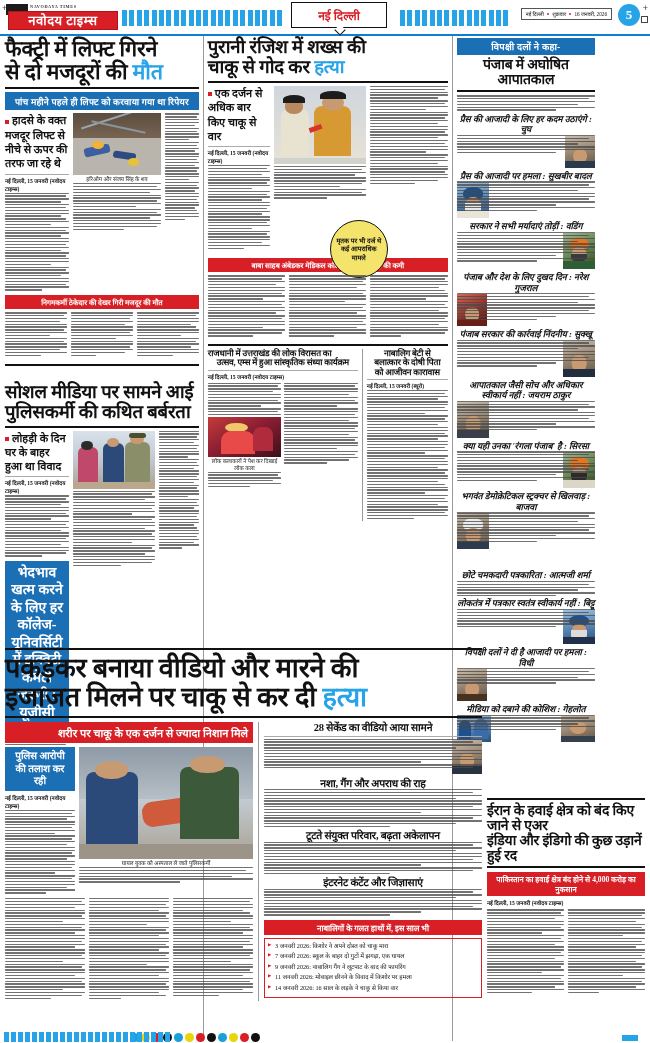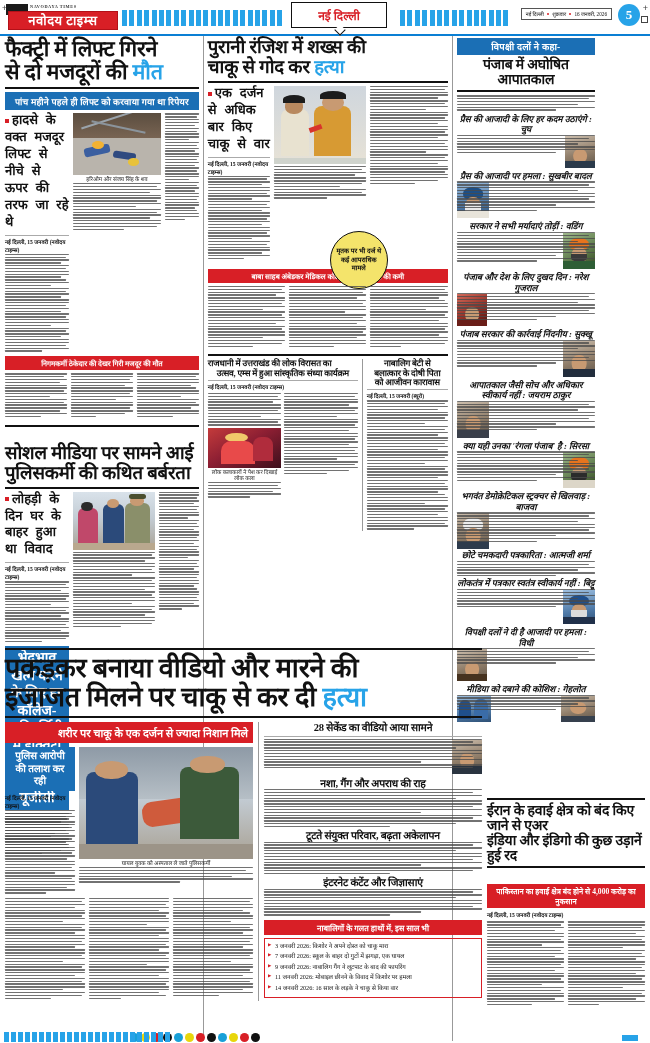--- a/index.html
+++ b/index.html
@@ -50,21 +50,21 @@
 
   .strip-blue{background:#1b6fb5;color:#fff;font-family:"Liberation Serif",serif;font-weight:700;
     font-size:9px;padding:2.5px 5px;text-align:center;letter-spacing:.2px;}
   .strip-red{background:#d81f26;color:#fff;font-family:"Liberation Serif",serif;font-weight:700;
     font-size:11px;padding:3px 5px;text-align:right;}
   .strip-red-sm{background:#d81f26;color:#fff;font-family:"Liberation Serif",serif;font-weight:700;
     font-size:7.2px;padding:2px 4px;text-align:center;}
   .box-blue{background:#1b6fb5;color:#fff;font-family:"Liberation Serif",serif;font-weight:700;
     font-size:10px;padding:3px 4px;line-height:1.25;}
 
-  .kicker{font-family:Liberation Mono, monospace;font-weight:700;font-size:13px;line-height:1.3;color:#111;}
+  .kicker{font-family:Liberation Serif, serif;font-weight:700;font-size:11px;line-height:1.3;color:#111;}
   .kicker .sq{display:inline-block;width:4px;height:4px;background:#d81f26;margin-right:3px;vertical-align:middle;}
 
   .sub-hl{font-family:"Liberation Serif",serif;font-weight:700;font-size:8.8px;line-height:1.2;
     text-align:center;font-style:italic;}
 
   
   .body-lines{--lh:3.1px;}
   .body-lines i{display:block;height:1.45px;background:#4a4a4a;opacity:.78;margin-bottom:1.75px;border-radius:.4px;}
   .body-lines i.s1{width:100%;} .body-lines i.s2{width:96%;} .body-lines i.s3{width:88%;}
   .body-lines i.s4{width:72%;} .body-lines i.s5{width:58%;} .body-lines i.s6{width:40%;}
@@ -1051,21 +1051,21 @@
                 <i class="s1"></i>
               <i class="s2"></i>
                 <i class="s1"></i>
                 <i class="s4"></i>
                 <i class="s1"></i>
                 <i class="s5"></i>
             </div>
           </div>
         </div>
 
-        <div style="margin-top:0;">
+        <div style="margin-top:20px;">
           <div class="sub-hl">छोटे चमकदारी पत्रकारिता : आत्मजी शर्मा</div>
           <div class="body-lines tight">
             <i class="s1"></i>
               <i class="s2"></i>
               <i class="s1"></i>
               <i class="s3"></i>
               <i class="s1"></i>
               <i class="s4"></i>
           </div>
         </div>
@@ -1400,21 +1400,21 @@
         </div>
       </div>
     </div>
   </div>
 
   <div style="position:absolute;left:487px;top:795px;width:158px;">
     <div class="rule-thick"></div>
     <div class="hl hl-md" style="margin-top:3px;">ईरान के हवाई क्षेत्र को बंद किए जाने से एअर</div>
     <div class="hl hl-md">इंडिया और इंडिगो की कुछ उड़ानें हुई रद</div>
     <div class="rule-thick" style="margin-top:3px;"></div>
-    <div class="strip-red-sm" style="margin-top:16px;font-size:7.6px;">पाकिस्तान का हवाई क्षेत्र बंद होने से 4,000 करोड़ का नुकसान</div>
+    <div class="strip-red-sm" style="margin-top:4px;font-size:7.6px;">पाकिस्तान का हवाई क्षेत्र बंद होने से 4,000 करोड़ का नुकसान</div>
     <div class="lead" style="margin-top:3px;">नई दिल्ली, 15 जनवरी (नवोदय टाइम्स)</div>
     <div class="colset" style="margin-top:2px;">
       <div class="body-lines tight">
         <i class="s1"></i>
           <i class="s2"></i>
           <i class="s1"></i>
           <i class="s3"></i>
           <i class="s1"></i>
           <i class="s1"></i>
         <i class="s2"></i>

